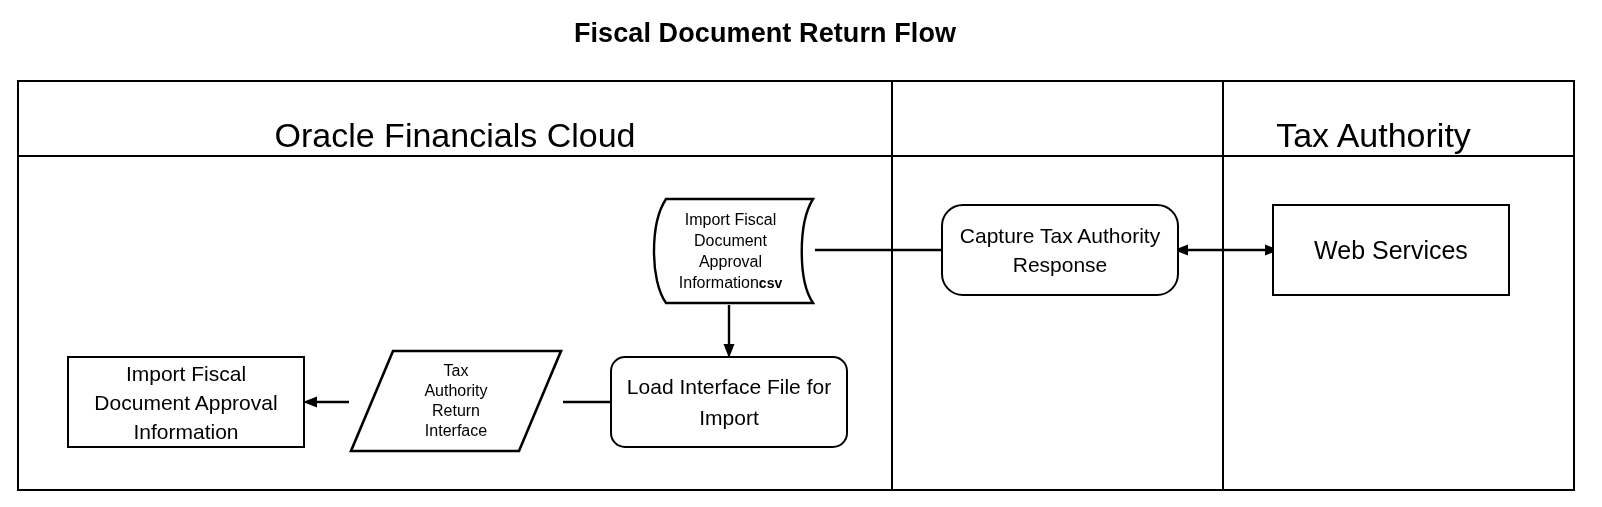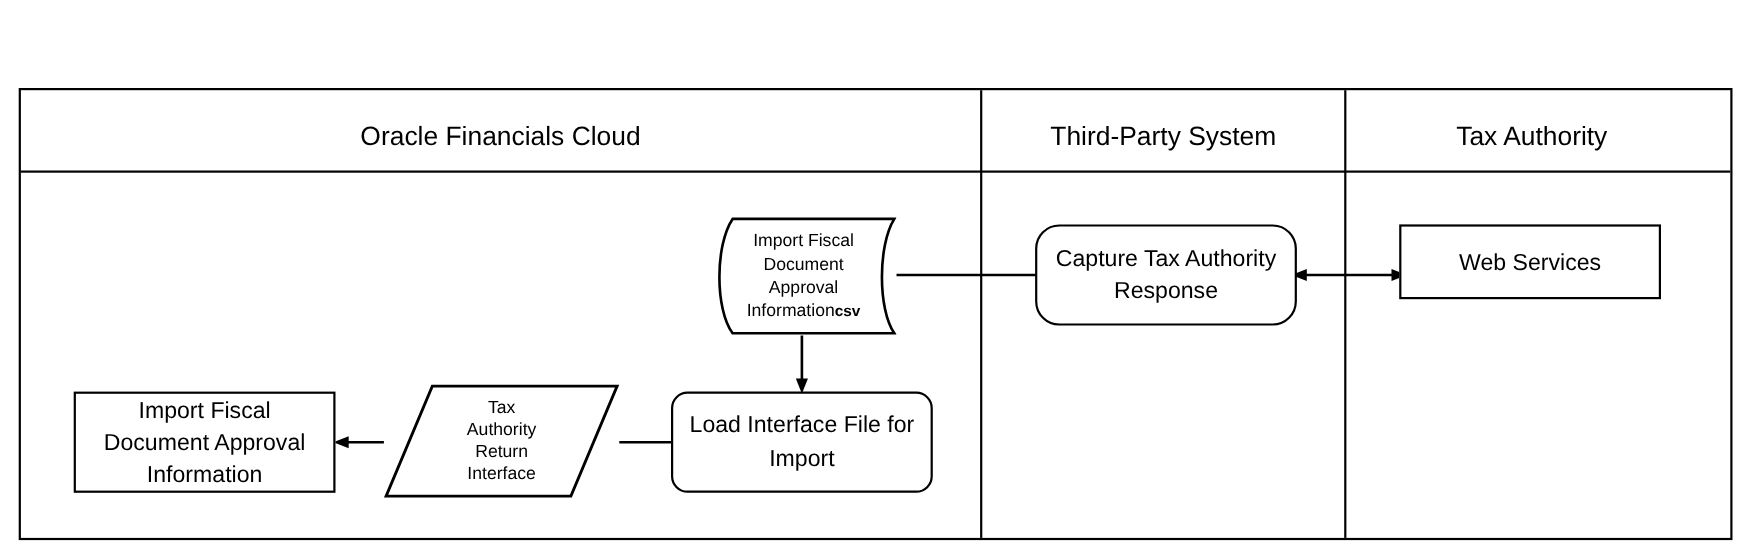--- a/index.html
+++ b/index.html
@@ -57,31 +57,31 @@
     position: absolute;
     left: 0;
     right: 0;
     top: 73px;
     height: 2px;
     background: #000000;
   }
 
   .lane-header {
     position: absolute;
-    top: 6px;
+    top: 17px;
     height: 73px;
     line-height: 73px;
     text-align: center;
-    font-size: 24px;
+    font-size: 34px;
     color: #000000;
     white-space: nowrap;
   }
   #lane-header-oracle      { left: 0px;    width: 872px; }
   #lane-header-thirdparty  { left: 874px;  width: 329px; }
-  #lane-header-taxauth     { left: 1205px; width: 299px; padding-left: 19px; }
+  #lane-header-taxauth     { left: 1205px; width: 299px; }
 
   
   .node {
     position: absolute;
     box-sizing: border-box;
     display: flex;
     align-items: center;
     justify-content: center;
     text-align: center;
     color: #000000;
@@ -105,22 +105,22 @@
   }
   #node-load-interface {
     left: 591px; top: 274px; width: 238px; height: 92px;
     font-size: 21px; line-height: 31px; border-radius: 15px;
   }
   #node-capture-response {
     left: 922px; top: 122px; width: 238px; height: 92px;
     font-size: 21px; line-height: 29px; border-radius: 22px;
   }
   #node-web-services {
-    left: 1253px; top: 122px; width: 238px; height: 68px;
-    font-size: 21px; line-height: 29px;
+    left: 1253px; top: 122px; width: 238px; height: 92px;
+    font-size: 25px; line-height: 29px;
   }
 
   
   #node-tax-return-interface {
     left: 330px; top: 267px; width: 214px; height: 104px;
     font-size: 16px; line-height: 20px;
   }
   #node-tax-return-interface .para-svg {
     position: absolute; left: 0; top: 0; width: 100%; height: 100%;
   }
@@ -152,29 +152,29 @@
     stroke-width: 2.4;
     fill: none;
   }
   .arrow-head { fill: #000000; }
 </style>
 </head>
 <body>
 
 <div id="page">
 
+  <div id="diagram-title">Fiscal Document Return Flow</div>
 
   <div id="swimlanes">
 
     <div class="lane-divider" id="divider-1"></div>
     <div class="lane-divider" id="divider-2"></div>
     <div id="header-rule"></div>
 
     <div class="lane-header" id="lane-header-oracle">Oracle Financials Cloud</div>
-    <div class="lane-header" id="lane-header-thirdparty">Third-Party System</div>
     <div class="lane-header" id="lane-header-taxauth">Tax Authority</div>
 
     <svg class="connector" id="conn-capture-webservices" style="left:1155px; top:158px; width:105px; height:20px;" viewBox="0 0 105 20">
       <line class="conn-line" x1="11" y1="10" x2="94" y2="10"></line>
       <polygon class="arrow-head" points="0,10 14,4.5 14,15.5"></polygon>
       <polygon class="arrow-head" points="105,10 91,4.5 91,15.5"></polygon>
     </svg>
 
     <svg class="connector" id="conn-capture-csv" style="left:776px; top:158px; width:148px; height:20px;" viewBox="0 0 148 20">
       <line class="conn-line" x1="11" y1="10" x2="148" y2="10"></line>

